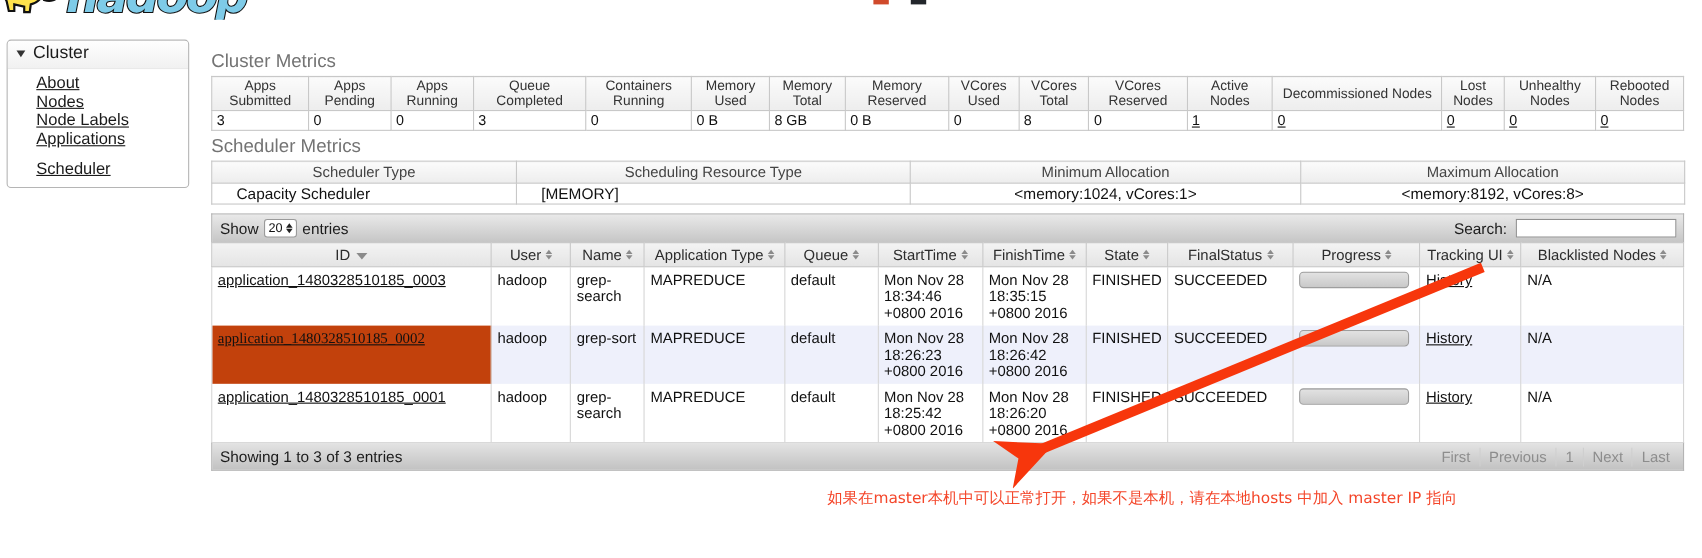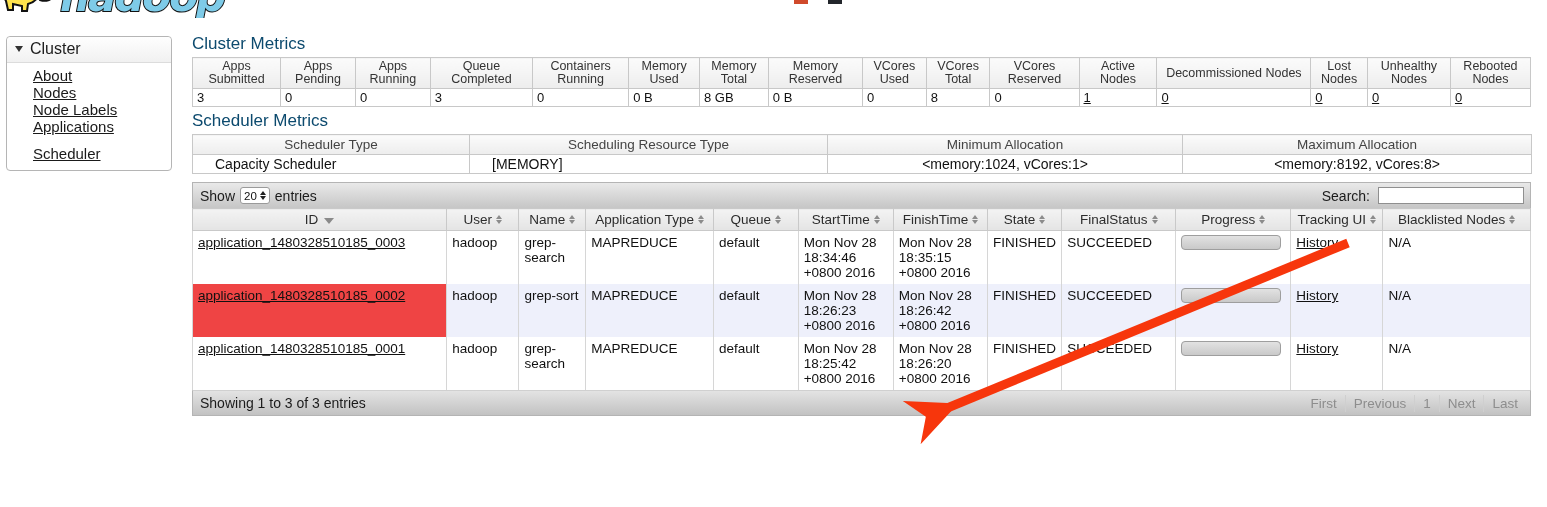--- a/index.html
+++ b/index.html
@@ -70,21 +70,21 @@
     background: linear-gradient(#fcfcfc, #e9e9e9);
     border-radius: 4px;
     padding: 3px 6px 4px 8px;
     font-size: 16px; color: #1c1c1c;
     display:flex; align-items:center; gap:7px;
   }
 
   
   .main { position: absolute; left: 192px; top: 30px; width: 1340px; }
   .section-title {
-    font-size: 17px; color: #0c4a6e; margin: 4px 0 3px 0;
+    font-size: 17px; color: #737373; margin: 16px 0 3px 0;
     font-family: "Liberation Sans", sans-serif;
   }
 
   table.metrics { border-collapse: collapse; width: 1339px; table-layout: fixed; }
   table.metrics th {
     background: linear-gradient(#fbfbfb, #ededed);
     border: 1px solid #c8c8c8;
     font-weight: normal; font-size: 12.5px; color: #333;
     padding: 2px 3px; text-align: center; line-height: 13px;
   }
@@ -148,21 +148,21 @@
   .sortboth i.up { border-bottom:4px solid #6b6b6b; }
   .sortboth i.dn { border-top:4px solid #6b6b6b; }
   .sortdesc { width:0;height:0;border-left:5px solid transparent;border-right:5px solid transparent;border-top:6px solid #8a8a8a; display:inline-block; margin-left:6px;}
   table.apps td {
     border-left: 1px solid #d6d6d6; border-right: 1px solid #d6d6d6;
     font-size: 13.5px; color: #111; padding: 4px 5px; vertical-align: top;
     line-height: 15px; background: #fff;
   }
   tr.odd td { background: #ffffff; }
   tr.highlight td { background: #eef0fb; }
-  tr.highlight td.idcell { background: #ef4444; }
+  tr.highlight td.idcell { background: #c2410c; font-family: Liberation Serif, serif; }
   table.apps td a { color: #111; text-decoration: underline; }
   .progbar {
     width: 100px; height: 15px; border: 1px solid #9e9e9e; border-radius: 4px;
     background: linear-gradient(#e2e2e2, #c9c9c9);
   }
   .dt-bottom {
     background: linear-gradient(#e3e3e3, #c2c2c2);
     border: 1px solid #b4b4b4; border-top: 1px solid #d0d0d0;
     height: 26px; display:flex; align-items:center; justify-content: space-between;
     padding: 0 4px 0 7px;
@@ -493,13 +493,14 @@
 
   <svg class="arrow" viewBox="0 0 1547 507">
     <defs>
       <marker id="ahead" markerWidth="6" markerHeight="6" refX="2.6" refY="3" orient="auto">
         <path d="M6,0.4 L0.4,3 L6,5.6 L4.3,3 Z" fill="#f7360c"></path>
       </marker>
     </defs>
     <line x1="1348" y1="243" x2="940" y2="411" stroke="#f7360c" stroke-width="9" marker-end="url(#ahead)"></line>
   </svg>
 
+  <div class="annot-text">如果在master本机中可以正常打开，如果不是本机，请在本地hosts 中加入 master IP 指向</div>
 </div>
 
 </body></html>

